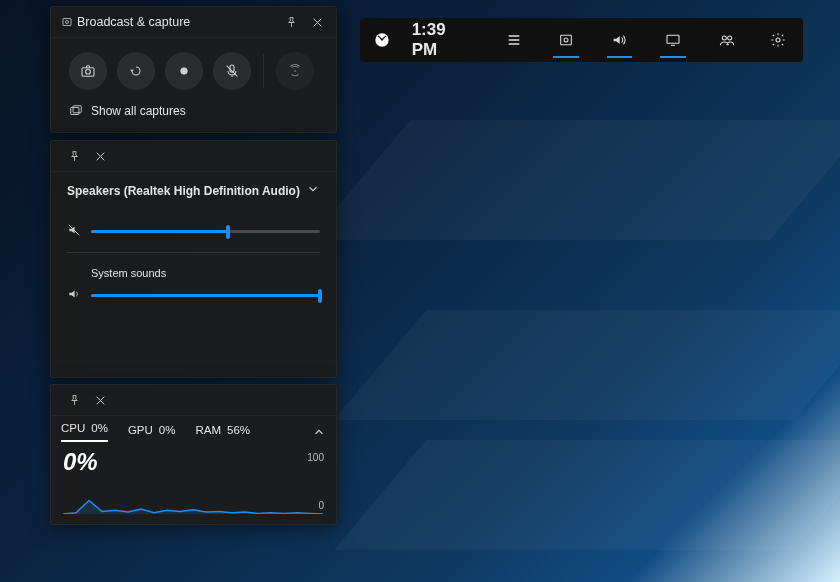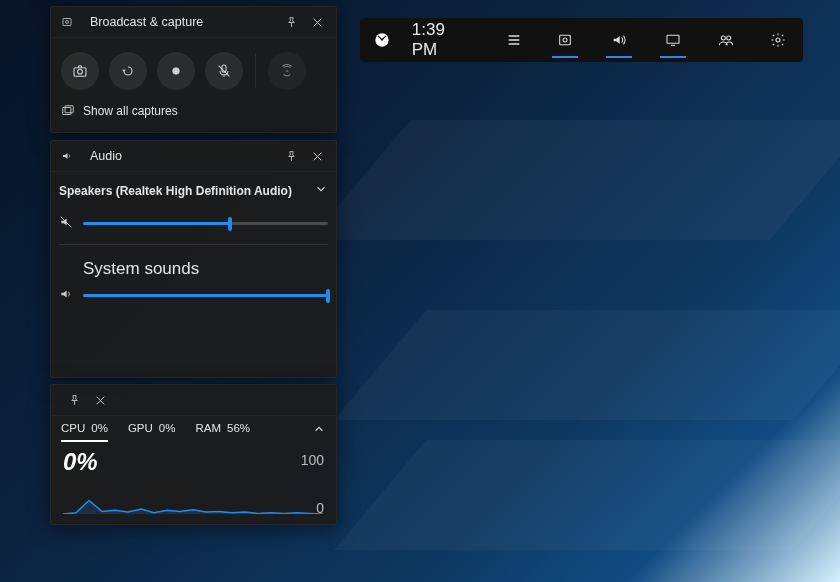--- a/index.html
+++ b/index.html
@@ -1,58 +1,58 @@
 <!DOCTYPE html>
 <html><head>
 <meta charset="utf-8">
 <style>
 html,body{margin:0;padding:0;width:840px;height:582px;overflow:hidden;font-family:"Segoe UI",Arial,sans-serif;background:#0a1a2e}
 body{background:linear-gradient(135deg,#071425 0%,#0b2340 40%,#0e3860 70%,#114c82 85%,#d7f1ff 100%);position:relative}
 
 .ray{position:absolute;background:rgba(255,255,255,0.04);transform:skewX(-40deg)}
 .panel{position:absolute;left:50px;width:285px;background:rgba(28,28,28,0.94);border:1px solid rgba(255,255,255,0.05);border-radius:3px;color:#e4e4e4;font-size:12px;box-shadow:0 4px 20px rgba(0,0,0,0.5)}
 .panel-header{display:flex;align-items:center;height:30px;padding:0 6px 0 10px;border-bottom:1px solid rgba(255,255,255,0.04)}
-.panel-header .ttl{flex:1;font-size:12.5px;display:flex;align-items:center;gap:17px}
+.panel-header .ttl{flex:1;font-size:12.5px;display:flex;align-items:center;gap:4px}
 .hbtn{width:26px;height:26px;display:flex;align-items:center;justify-content:center;color:#d0d0d0;cursor:pointer}
 .hbtn svg{width:13px;height:13px}
-.panel-body{padding:10px 8px}
+.panel-body{padding:10px 16px}
 
 .circle-row{display:flex;gap:10px;padding:4px 2px 10px 2px;align-items:center}
 .circ{width:38px;height:38px;border-radius:50%;background:rgba(255,255,255,0.08);display:flex;align-items:center;justify-content:center;cursor:pointer}
 .circ svg{width:16px;height:16px;stroke:#d0d0d0;fill:none}
 .divider{width:1px;height:34px;background:rgba(255,255,255,0.08);margin:0 2px}
 .showall{display:flex;align-items:center;gap:8px;padding:4px 2px 4px 2px;cursor:pointer}
 
-.aud-top{display:flex;align-items:center;justify-content:space-between;margin-bottom:16px}
+.aud-top{display:flex;align-items:center;justify-content:space-between;margin-bottom:24px}
 .aud-dev{font-weight:600;font-size:12px}
 .vol-row{display:flex;align-items:center;gap:10px;margin-bottom:6px}
 .vol-row svg{width:14px;height:14px}
 .track{position:relative;flex:1;height:3px;background:#4a4a4a;border-radius:2px;cursor:pointer}
 .fill{position:absolute;left:0;top:0;height:100%;background:#1f8cf0;border-radius:2px}
 .thumb{position:absolute;top:50%;width:4px;height:14px;background:#1f8cf0;border-radius:2px;transform:translate(-50%,-50%)}
 .hr{height:1px;background:rgba(255,255,255,0.1);margin:12px 0 14px 0}
-.sys-lbl{margin:0 0 8px 24px;font-size:17px}
-
-.perf-tabs{display:flex;align-items:flex-start;padding:6px 10px 0 10px;gap:20px}
+.sys-lbl{margin:0 0 8px 24px;font-size:11px}
+
+.perf-tabs{display:flex;align-items:flex-end;padding:6px 10px 0 10px;gap:20px}
 .perf-tab{display:flex;gap:6px;padding-bottom:6px;cursor:pointer;font-size:11.5px}
 .perf-tab.active{border-bottom:2px solid #ffffff}
 .perf-tabs .spacer{flex:1}
 .chev{cursor:pointer}
 .graph-wrap{position:relative;padding:10px 12px 10px 12px}
 .bigpct{position:absolute;left:12px;top:6px;font-size:24px;font-weight:700;font-style:italic;color:#fff}
-.yt{position:absolute;right:12px;font-size:14px;color:#bdbdbd}
+.yt{position:absolute;right:12px;font-size:10px;color:#bdbdbd}
 .yt.top{top:10px}.yt.bot{top:58px}
 svg.spark{display:block;margin-top:0}
 .graph-bot{display:flex;justify-content:space-between;font-size:9.5px;color:#bdbdbd;padding:2px 12px 10px 12px}
 
 .topbar{position:absolute;top:18px;left:360px;width:443px;height:44px;background:#111;border-radius:4px;display:flex;align-items:center;color:#e8e8e8}
 .tb-item{height:44px;display:flex;align-items:center;justify-content:center;cursor:pointer;position:relative}
 .tb-item svg{width:16px;height:16px}
 .tb-item.sel::after{content:"";position:absolute;bottom:4px;left:14px;right:14px;height:2px;background:#1f8cf0}
-.clock{font-size:17px;font-weight:400;padding:0 14px 0 8px}
+.clock{font-size:17px;font-weight:700;padding:0 14px 0 8px}
 .xbox{width:44px;display:flex;align-items:center;justify-content:center}
 </style>
 </head>
 <body>
 
 <div class="ray" style="left:360px;top:120px;width:460px;height:120px"></div>
 <div class="ray" style="left:380px;top:310px;width:460px;height:110px"></div>
 <div class="ray" style="left:380px;top:440px;width:460px;height:110px"></div>
 
 <div class="topbar">
@@ -160,27 +160,20 @@
           <rect x="3" y="6" width="14" height="12" rx="1"></rect>
           <rect x="7" y="3" width="14" height="12" rx="1"></rect>
         </svg>
       <span>Show all captures</span>
     </div>
   </div>
 </div>
 
 <div class="panel" style="top:140px;height:236px">
   <div class="panel-header">
-    <div class="ttl">
-      <svg width="12" height="12" viewBox="0 0 24 24" fill="#ccc">
-          <path d="M4 10v4h4l5 4V6l-5 4H4z"></path>
-          <path d="M16 9c1.5 1.5 1.5 4.5 0 6" stroke="#ccc" stroke-width="1.5" fill="none"></path>
-        </svg>
-      <span>Audio</span>
-    </div>
     <div class="hbtn">
         <svg viewBox="0 0 24 24" stroke="#ccc" stroke-width="1.6" fill="none">
           <path d="M9 3h6l-1 6 3 3H7l3-3L9 3zM12 12v8"></path>
         </svg>
       </div>
     <div class="hbtn">
         <svg viewBox="0 0 24 24" stroke="#ccc" stroke-width="1.8">
           <path d="M5 5l14 14M19 5L5 19"></path>
         </svg>
       </div>

